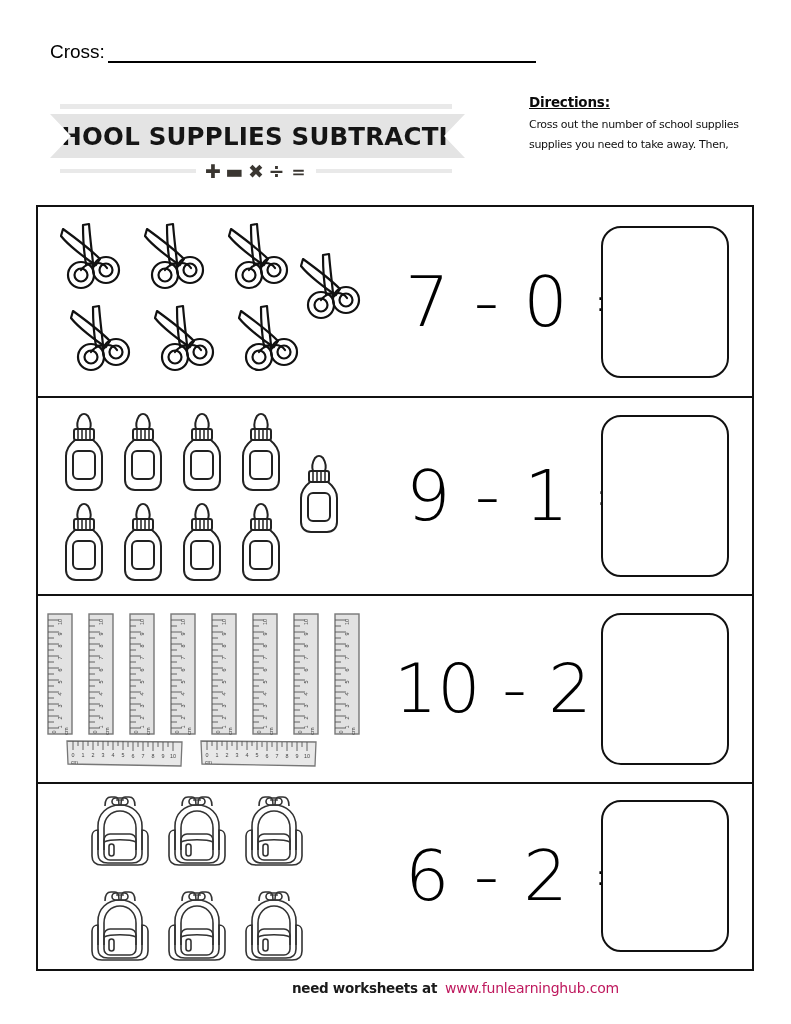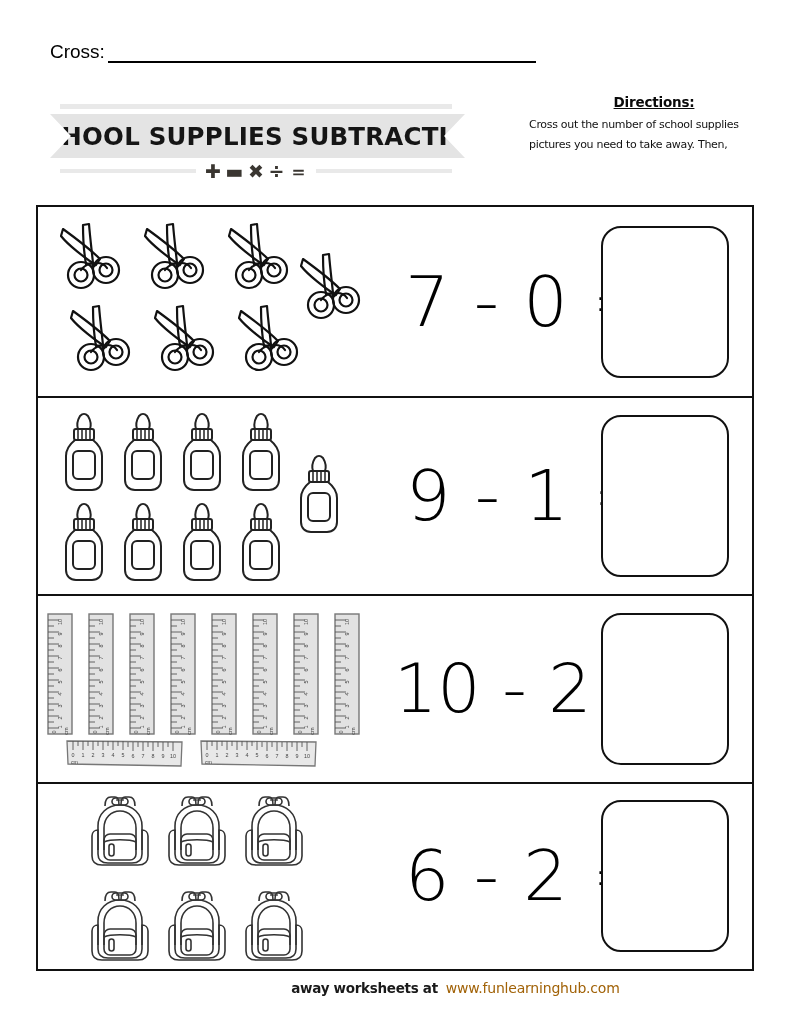--- a/index.html
+++ b/index.html
@@ -107,21 +107,20 @@
     width: 250px;
   }
   .directions-title {
     font-family: "DejaVu Sans", sans-serif;
     font-weight: bold;
     font-size: 13.5px;
     color: #0a0a0a;
     text-decoration: underline;
     margin-bottom: 8px;
     letter-spacing: -0.2px;
-    text-align: center;
   }
   .directions-body p {
     margin: 0 0 7px 0;
     font-family: "DejaVu Sans", sans-serif;
     font-size: 11px;
     color: #111;
     letter-spacing: -0.3px;
     white-space: nowrap;
   }
 
@@ -211,21 +210,21 @@
   .footer-bold {
     font-family: "DejaVu Sans", sans-serif;
     font-weight: bold;
     font-size: 13.5px;
     color: #1a1a1a;
     letter-spacing: -0.3px;
   }
   .footer-url {
     font-family: "DejaVu Sans", sans-serif;
     font-size: 14px;
-    color: #a16207;
+    color: #be185d;
     letter-spacing: -0.2px;
     margin-left: 8px;
   }
 </style>
 </head>
 <body>
 
 <div class="name-row">
   <span class="name-label">Cross:</span>
   <span class="name-rule"></span>
@@ -240,21 +239,21 @@
     <span class="banner-rule"></span>
     <span class="banner-symbols">✚ ▬ ✖ ÷ ＝</span>
     <span class="banner-rule"></span>
   </div>
 </div>
 
 <div class="directions">
   <div class="directions-title">Directions:</div>
   <div class="directions-body">
     <p>Cross out the number of school supplies</p>
-    <p>pictures you need to take away. Then,</p>
+    <p>supplies you need to take away. Then,</p>
   </div>
 </div>
 
 <div class="frame">
 
   <div class="prow prow-r1">
     <div class="pics">
 
       <div class="item" style="left:18px;top:14px;">
         <svg width="72" height="76" viewBox="0 0 72 76">
@@ -812,15 +811,15 @@
     <div class="eqzone">
       <span class="eq-text eq-r4">6 - 2 =</span>
       <div class="answer-box"></div>
     </div>
   </div>
 
 </div>
 
 <div class="footer">
   <span class="footer-inner">
-    <span class="footer-bold">away worksheets at</span><span class="footer-url">www.funlearninghub.com</span>
+    <span class="footer-bold">need worksheets at</span><span class="footer-url">www.funlearninghub.com</span>
   </span>
 </div>
 
 </body></html>

